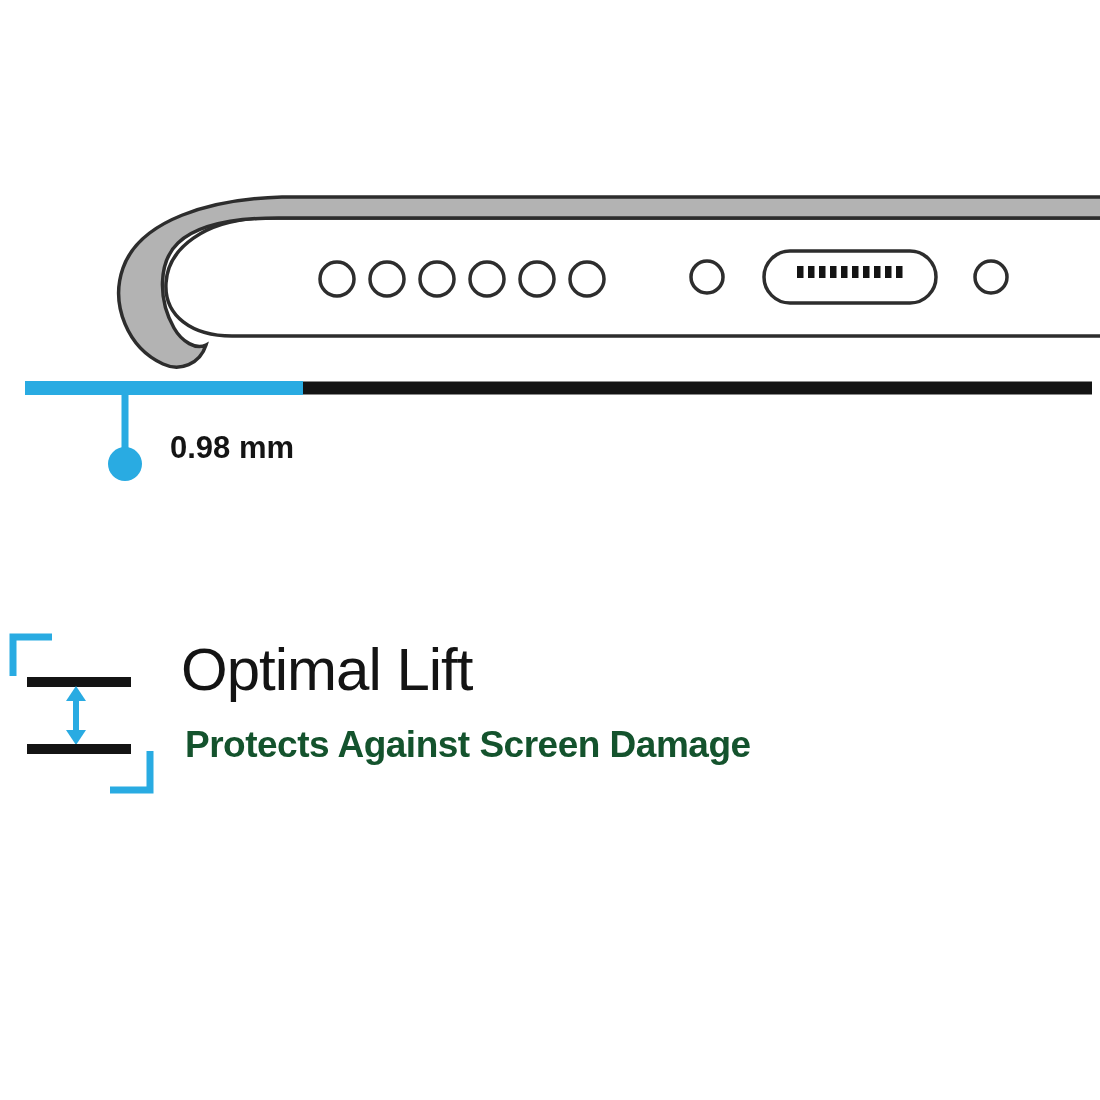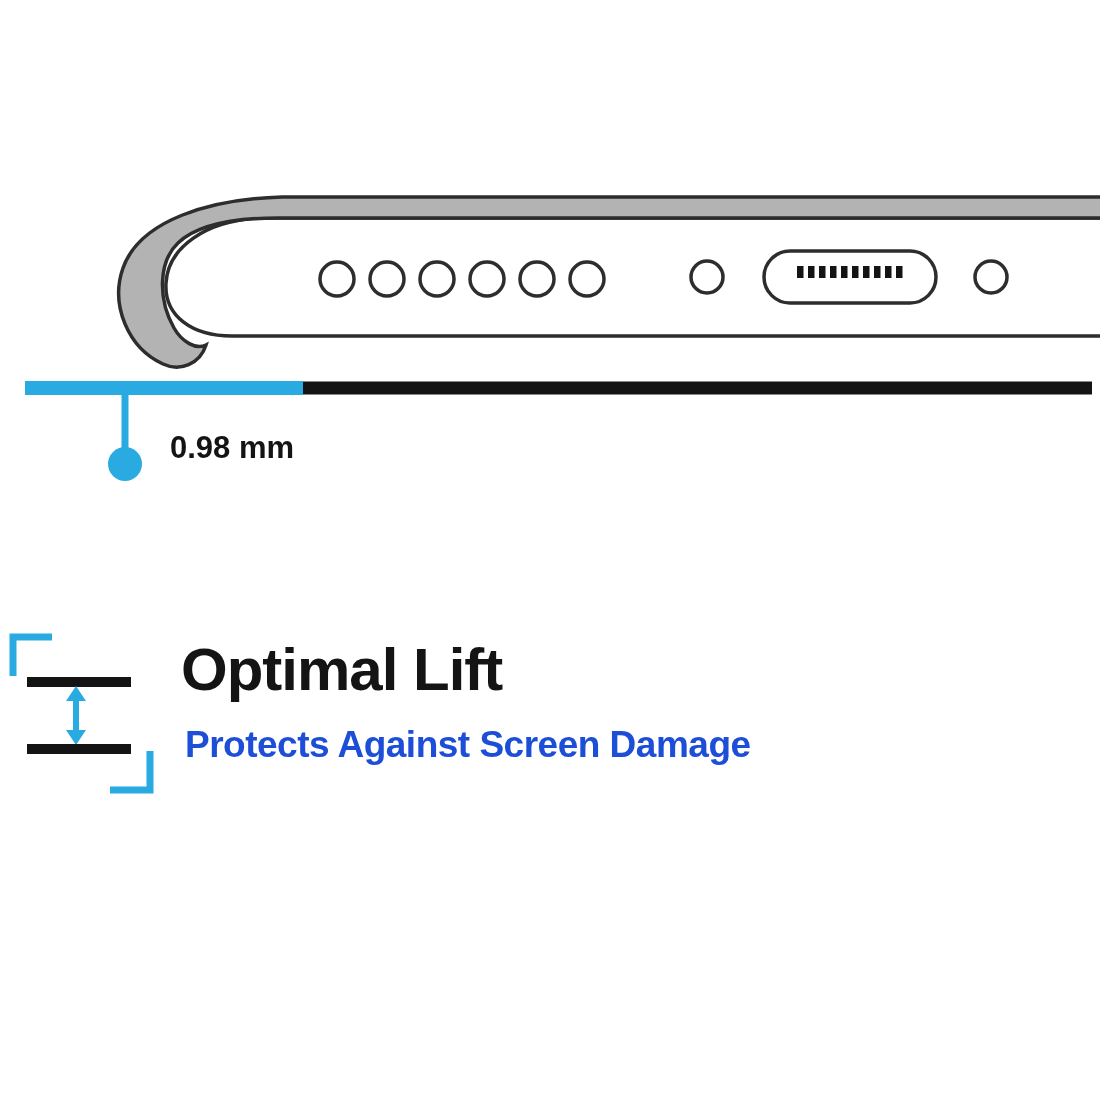--- a/index.html
+++ b/index.html
@@ -23,28 +23,28 @@
   .accent-line  { stroke: var(--color-accent, #29ABE2); fill: none; }
 
   .measure-label {
     left: 170px; top: 432px;
     font-size: 31px; font-weight: bold;
     color: var(--color-ink, #141414);
     line-height: 1;
   }
   .feature-title {
     left: 181px; top: 638px;
-    font-size: 60px; font-weight: bold; letter-spacing: -1px;
+    font-size: 60px; font-weight: normal; letter-spacing: -1px;
     color: #141414;
     line-height: 1.05;
   }
   .feature-subtitle {
     left: 185px; top: 725px;
     font-size: 37px; font-weight: 600; letter-spacing: -0.5px;
-    color: #1d4ed8;
+    color: #14532d;
     line-height: 1.1;
   }
 </style>
 </head>
 <body>
 
 <div class="canvas">
 
   <svg class="abs" style="left:0; top:0;" width="1100" height="500" viewBox="0 0 1100 500">
 

